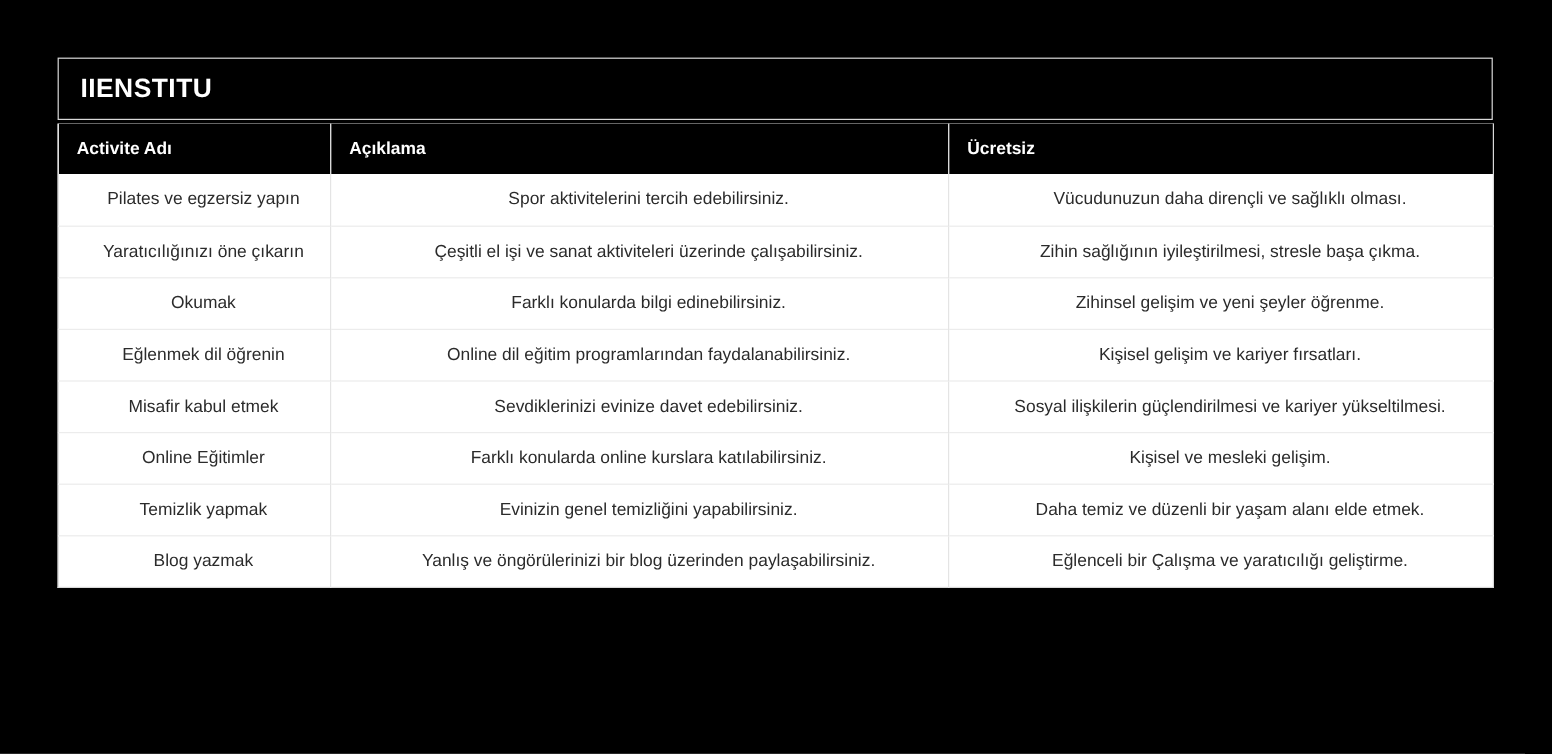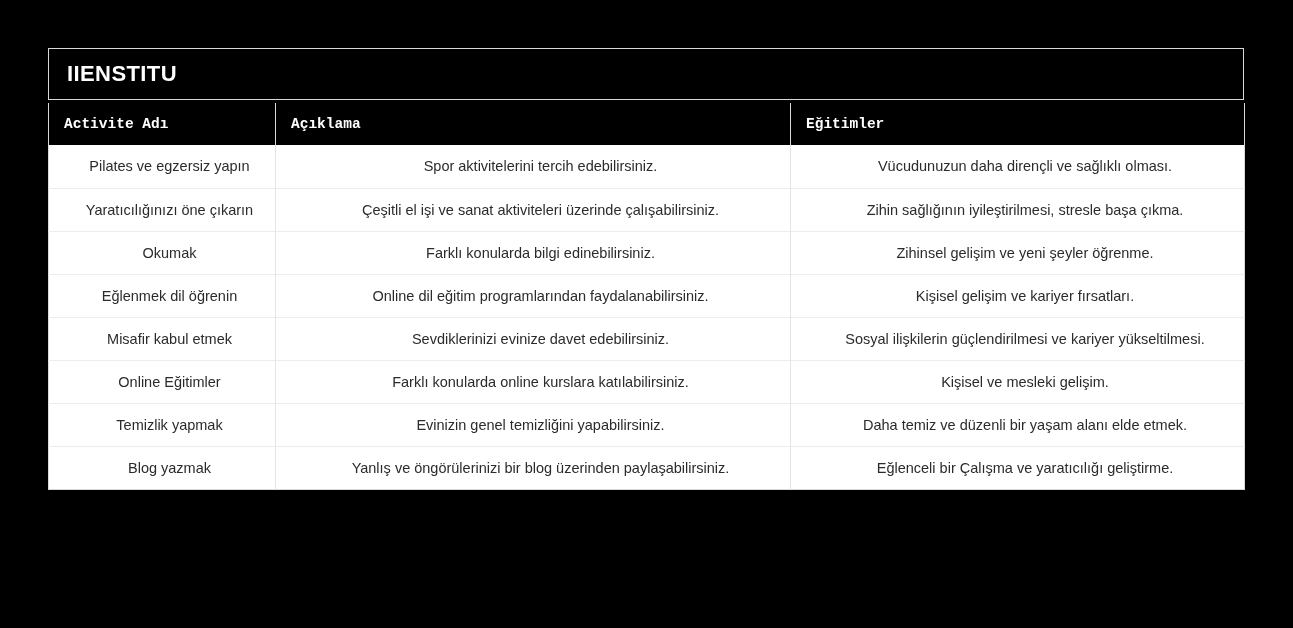--- a/index.html
+++ b/index.html
@@ -62,21 +62,20 @@
     font-size: 14.5px;
     font-weight: bold;
     text-align: left;
     padding: 13px 0 13px 15px;
     border-right: 1px solid #d9d9d9;
     box-sizing: border-box;
     vertical-align: middle;
     white-space: nowrap;
     overflow: hidden;
     text-overflow: ellipsis;
-    font-family: Liberation Mono, monospace;
   }
   table.data-table thead th:last-child {
     border-right: none;
   }
   table.data-table tbody td {
     color: #2b2b2b;
     font-size: 14.5px;
     font-weight: normal;
     text-align: center;
     padding: 0 0 0 15px;
@@ -114,21 +113,21 @@
     <table class="data-table">
       <colgroup>
         <col class="col-1">
         <col class="col-2">
         <col class="col-3">
       </colgroup>
       <thead>
         <tr>
           <th>Activite Adı</th>
           <th>Açıklama</th>
-          <th>Eğitimler</th>
+          <th>Ücretsiz</th>
         </tr>
       </thead>
       <tbody>
         <tr>
           <td>Pilates ve egzersiz yapın</td>
           <td>Spor aktivitelerini tercih edebilirsiniz.</td>
           <td>Vücudunuzun daha dirençli ve sağlıklı olması.</td>
         </tr>
         <tr>
           <td>Yaratıcılığınızı öne çıkarın</td>

